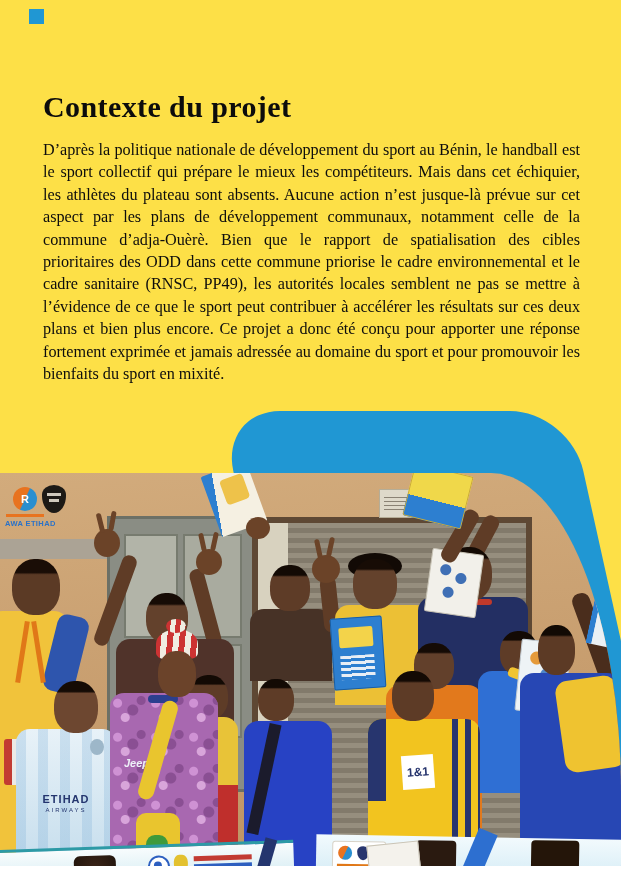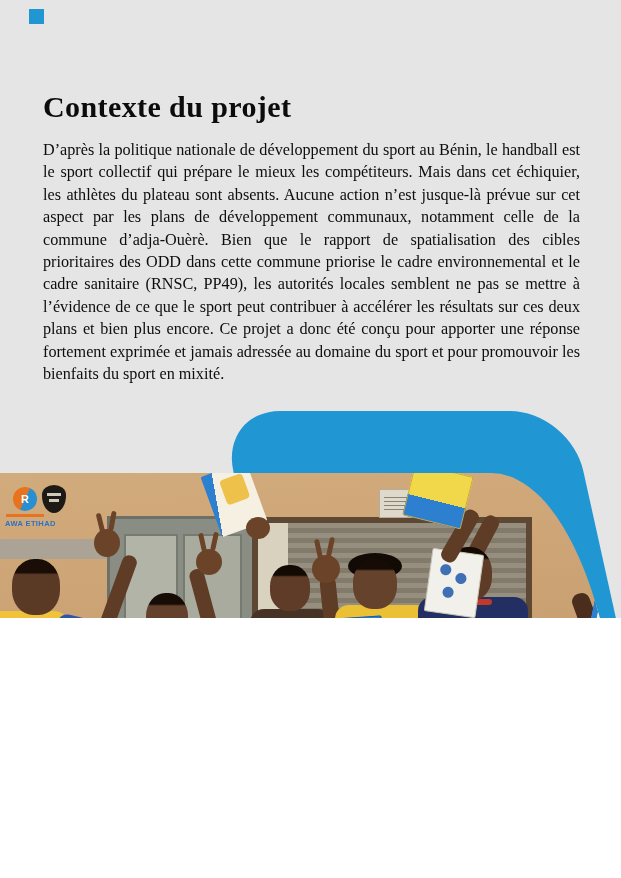--- a/index.html
+++ b/index.html
@@ -1,16 +1,16 @@
 <!DOCTYPE html>
 <html><head>
 <meta charset="utf-8">
 <style>
   html,body{margin:0;padding:0;background:#ffffff;}
-  .page{position:relative;width:621px;height:618px;background:#e5e5e5;overflow:hidden;
+  .page{position:relative;width:621px;height:866px;background:#fde047;overflow:hidden;
         font-family:"Liberation Serif","DejaVu Serif",serif;}
   .abs{position:absolute;}
   .heading{position:absolute;left:43px;top:90px;margin:0;font-size:30px;font-weight:700;
            color:#0c0c0c;letter-spacing:.4px;font-family:"Liberation Serif","DejaVu Serif",serif;}
   .body-text{position:absolute;left:43px;top:139px;width:537px;margin:0;font-size:16.2px;
              line-height:22.4px;color:#0d0d0d;text-align:justify;}
   .corner-square{position:absolute;left:29px;top:9px;width:15px;height:15px;z-index:4;}
   .blue-shape{position:absolute;left:220px;top:411px;width:350px;height:368px;
               border-radius:60px;transform:skewX(12.5deg);transform-origin:0 0;z-index:1;}
   .photo{position:absolute;left:0;top:473px;width:621px;height:405px;overflow:hidden;
@@ -113,20 +113,26 @@
     <div class="abs" style="left:518px;top:168px;width:48px;height:70px;background:#eef3f6;border:1px solid #c2cbd2;border-radius:2px;transform:rotate(6deg);">
       <div class="abs" style="left:5px;top:6px;width:36px;height:54px;background:radial-gradient(circle at 30% 20%,#e59a3a 0 6px,transparent 7px),radial-gradient(circle at 65% 50%,#4f86c9 0 7px,transparent 8px),radial-gradient(circle at 35% 80%,#4f86c9 0 5px,transparent 6px);"></div>
     </div>
 
     <div class="abs" style="left:585px;top:118px;width:18px;height:92px;background:#4a2d1c;border-radius:8px;transform:rotate(-20deg);"></div>
     <div class="abs" style="left:590px;top:126px;width:30px;height:48px;background:#eaf0f4;border-left:6px solid #2d7fd0;border-radius:2px;transform:rotate(12deg);"></div>
     <div class="abs torso" style="left:520px;top:200px;width:101px;height:205px;background:#2747b4;"></div>
     <div class="abs" style="left:560px;top:205px;width:61px;height:92px;background:#efc330;border-radius:12px;transform:rotate(-8deg);"></div>
     <div class="abs head" style="left:538px;top:152px;width:37px;height:50px;background:linear-gradient(180deg,#120a04 0 20%,#5c3a25 24%);"></div>
 
+    <div class="abs torso" style="left:16px;top:256px;width:100px;height:149px;background:linear-gradient(180deg,#e8f2f8,#c3dcec);">
+      <div class="abs" style="left:0;top:0;width:100px;height:149px;background:repeating-linear-gradient(90deg,rgba(125,175,215,.28) 0 10px,transparent 10px 22px);border-radius:14px 14px 0 0;"></div>
+      <div class="abs sans" style="left:0;top:64px;width:100px;text-align:center;font-size:11px;font-weight:700;letter-spacing:1px;color:#24356e;">ETIHAD</div>
+      <div class="abs sans" style="left:0;top:78px;width:100px;text-align:center;font-size:6px;letter-spacing:2px;color:#24356e;">AIRWAYS</div>
+      <div class="abs" style="left:74px;top:10px;width:14px;height:16px;background:#9db7c9;border-radius:50%;"></div>
+    </div>
     <div class="abs head" style="left:54px;top:208px;width:44px;height:52px;background:linear-gradient(180deg,#150b05 0 20%,#6d4730 24%);"></div>
 
     <div class="abs torso" style="left:178px;top:244px;width:60px;height:68px;background:#e8c338;"></div>
     <div class="abs" style="left:182px;top:312px;width:56px;height:93px;background:#bf2f2c;"></div>
     <div class="abs" style="left:200px;top:330px;width:12px;height:14px;background:#e8c338;border-radius:40%;"></div>
     <div class="abs head" style="left:190px;top:202px;width:38px;height:44px;background:linear-gradient(180deg,#130a04 0 20%,#5e3c27 24%);"></div>
 
     <div class="abs torso" style="left:110px;top:220px;width:108px;height:185px;background:#a868b0;">
       <div class="abs" style="left:0;top:0;width:108px;height:185px;border-radius:14px 14px 0 0;background:radial-gradient(circle at 20% 30%,#cf92d4 0 4px,transparent 5px),radial-gradient(circle at 60% 50%,#8a4f93 0 5px,transparent 6px),radial-gradient(circle at 40% 72%,#d8a5da 0 4px,transparent 5px),radial-gradient(circle at 82% 22%,#8a4f93 0 4px,transparent 5px);background-size:38px 34px;"></div>
       <div class="abs" style="left:38px;top:2px;width:30px;height:8px;background:#2b3f8f;border-radius:4px;"></div>

